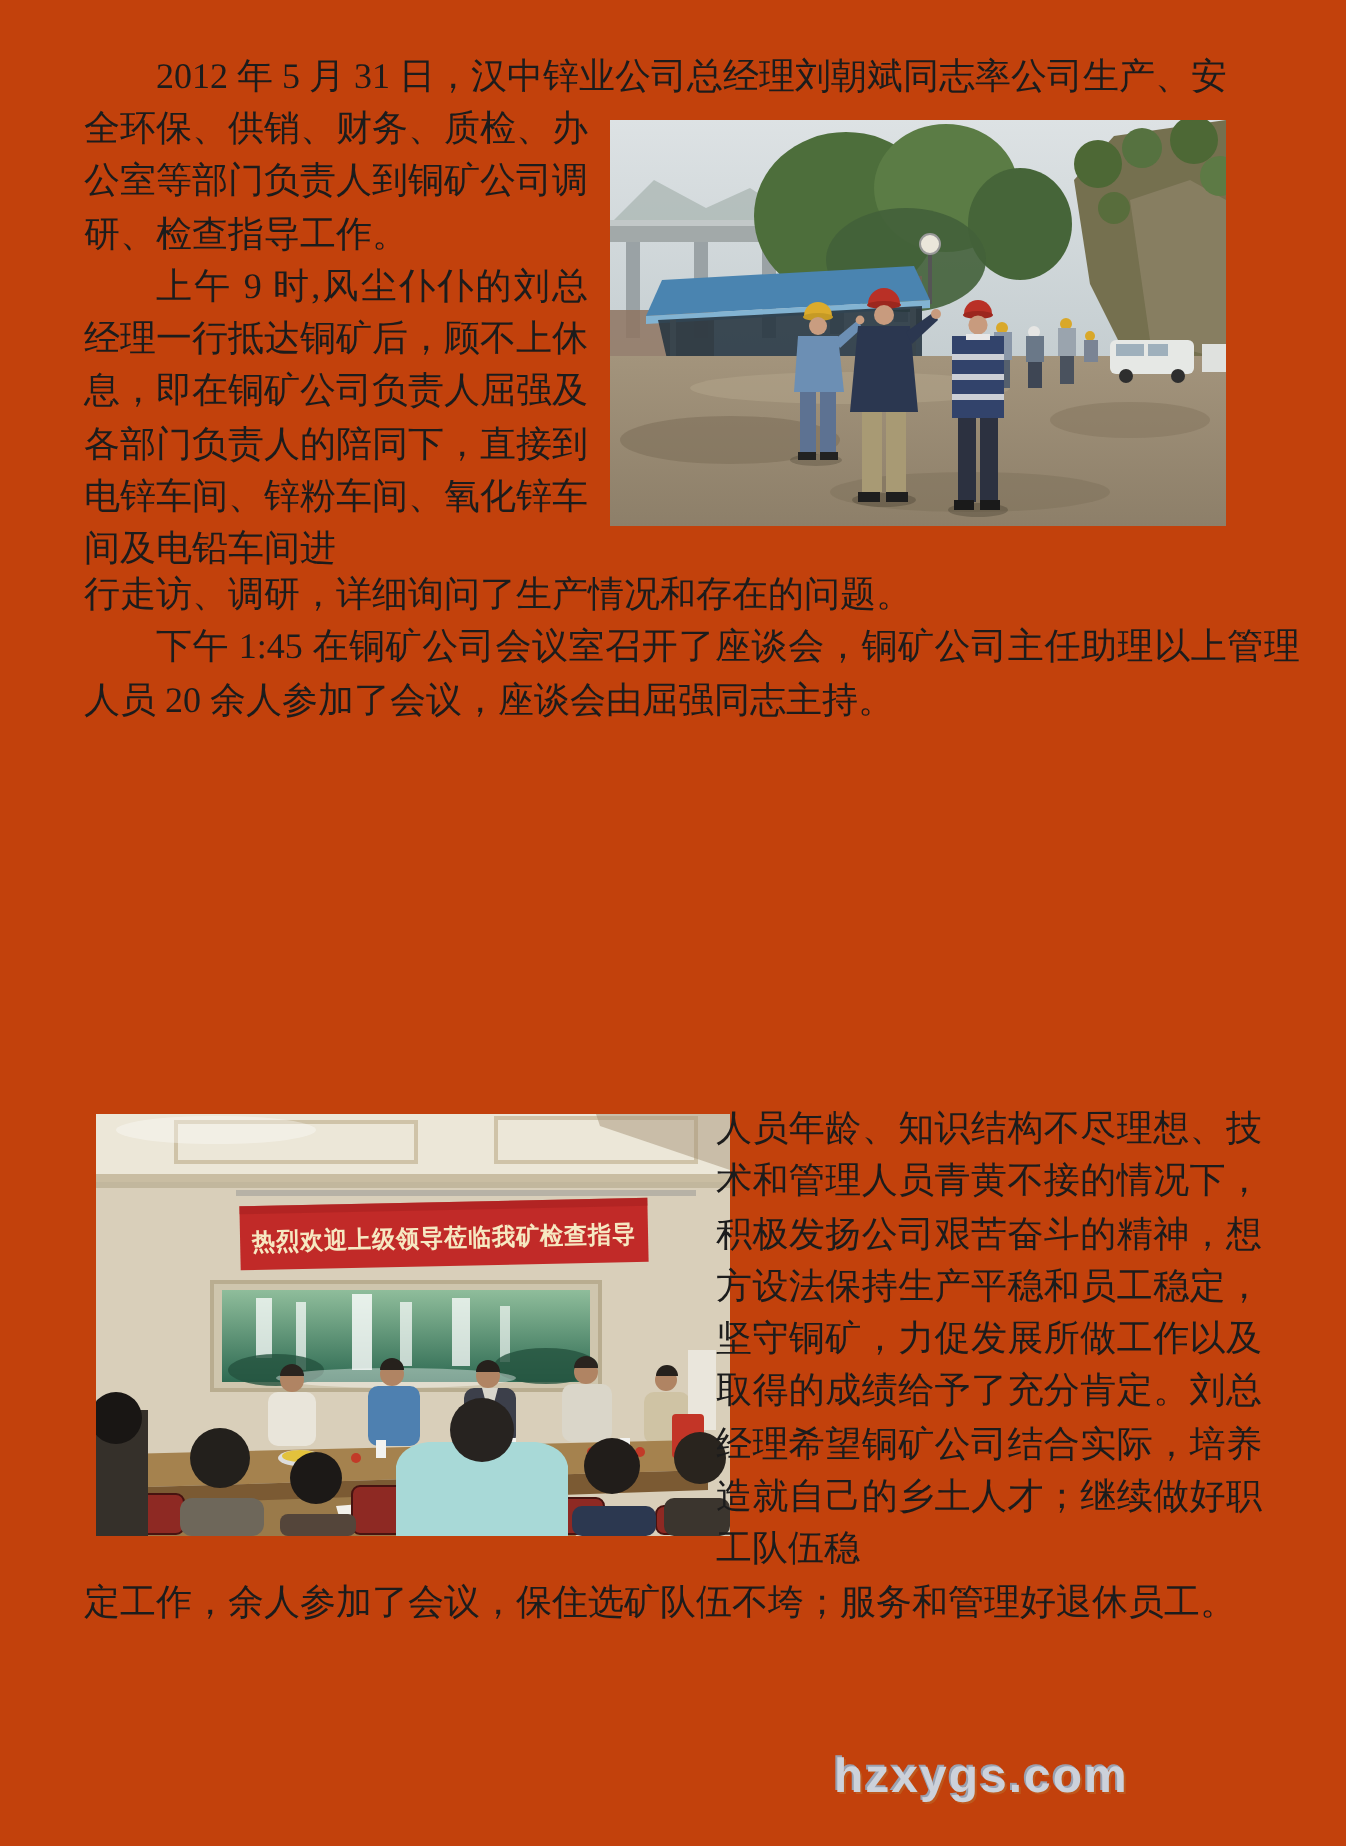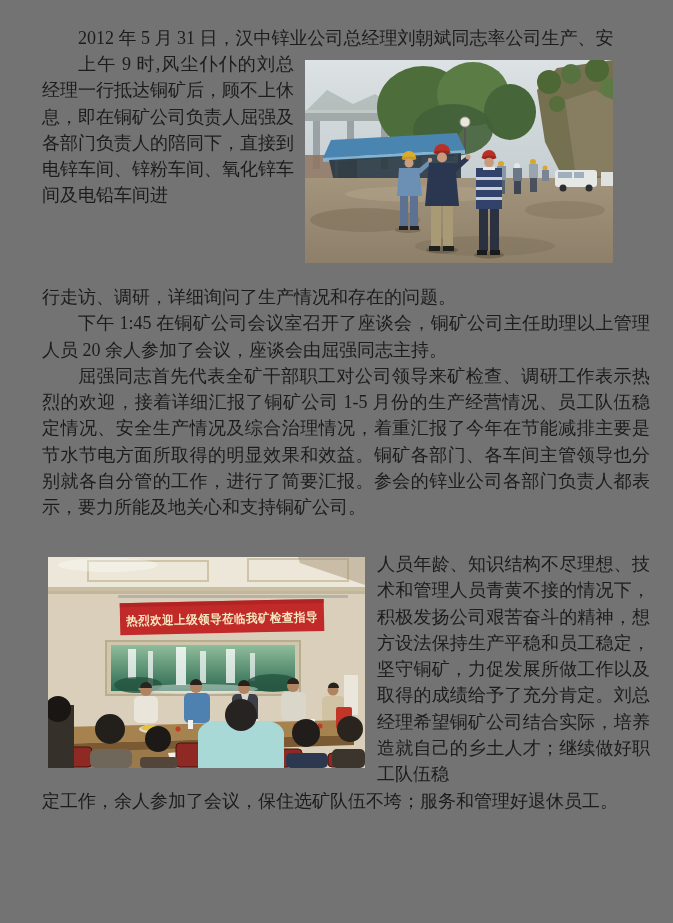--- a/index.html
+++ b/index.html
@@ -1,17 +1,17 @@
 <!DOCTYPE html>
 <html><head>
 <meta charset="utf-8">
 <style>
   html,body{margin:0;padding:0;background:#ffffff;}
   .page{
-    position:relative;width:673px;height:923px;background:#737373;overflow:hidden;
+    position:relative;width:673px;height:923px;background:#c2410c;overflow:hidden;
     font-family:"Liberation Serif","DejaVu Serif",serif;
     font-size:18px;line-height:26.3px;color:#1c1c1c;
   }
   .page p{margin:0;text-align:justify;}
   .abs{position:absolute;}
   .ind{text-indent:2em;}
   .block-full{left:42px;width:608px;}
   .photo{position:absolute;display:block;}
   .photo svg{display:block;}
   .watermark{
@@ -23,20 +23,21 @@
   }
 </style>
 </head>
 <body>
 
 <div class="page">
 
   <p class="abs block-full ind" style="top:25px">2012 年 5 月 31 日，汉中锌业公司总经理刘朝斌同志率公司生产、安</p>
 
   <div class="abs" style="top:51px;left:42px;width:252px">
+    <p>全环保、供销、财务、质检、办公室等部门负责人到铜矿公司调研、检查指导工作。</p>
     <p class="ind">上午 9 时,风尘仆仆的刘总经理一行抵达铜矿后，顾不上休息，即在铜矿公司负责人屈强及各部门负责人的陪同下，直接到电锌车间、锌粉车间、氧化锌车间及电铅车间进</p>
   </div>
 
   <figure class="photo" style="left:305px;top:60px;width:308px;height:203px;margin:0">
     <svg viewBox="0 0 308 203" width="308" height="203">
       <defs>
         <linearGradient id="sky1" x1="0" y1="0" x2="0" y2="1">
           <stop offset="0" stop-color="#dde2e4"></stop>
             <stop offset="1" stop-color="#c4cdd0"></stop>
         </linearGradient>
@@ -156,21 +157,20 @@
           <rect x="185" y="149" width="9" height="42" fill="#2c3140"></rect>
         <rect x="172" y="190" width="10" height="5" fill="#1a1a1a"></rect>
           <rect x="185" y="190" width="10" height="5" fill="#1a1a1a"></rect>
       </g>
     </svg>
   </figure>
 
   <div class="abs block-full" style="top:284px">
     <p>行走访、调研，详细询问了生产情况和存在的问题。</p>
     <p class="ind">下午 1:45 在铜矿公司会议室召开了座谈会，铜矿公司主任助理以上管理人员 20 余人参加了会议，座谈会由屈强同志主持。</p>
-    <p class="ind">屈强同志首先代表全矿干部职工对公司领导来矿检查、调研工作表示热烈的欢迎，接着详细汇报了铜矿公司 1-5 月份的生产经营情况、员工队伍稳定情况、安全生产情况及综合治理情况，着重汇报了今年在节能减排主要是节水节电方面所取得的明显效果和效益。铜矿各部门、各车间主管领导也分别就各自分管的工作，进行了简要汇报。参会的锌业公司各部门负责人都表示，要力所能及地关心和支持铜矿公司。</p>
   </div>
 
   <figure class="photo" style="left:48px;top:557px;width:317px;height:211px;margin:0">
     <svg viewBox="0 0 317 211" width="317" height="211">
       <rect x="0" y="0" width="317" height="211" fill="#d9cfba"></rect>
       <g>
         <rect x="0" y="0" width="317" height="32" fill="#ece7d8"></rect>
         <rect x="0" y="30" width="317" height="4" fill="#c9bda2"></rect>
         <rect x="0" y="34" width="317" height="3" fill="#b3a68a" opacity="0.6"></rect>
         <rect x="40" y="4" width="120" height="20" fill="none" stroke="#cfc3a8" stroke-width="2"></rect>
@@ -258,20 +258,21 @@
         <path d="M150,211 L150,176 Q152,166 166,164 L220,164 Q234,166 236,176 L236,211 Z" fill="#a8d9d7"></path>
         <circle cx="193" cy="158" r="16" fill="#272320"></circle>
         <circle cx="258" cy="176" r="14" fill="#211d1a"></circle>
           <rect x="238" y="196" width="42" height="15" rx="5" fill="#2c3850"></rect>
         <circle cx="302" cy="172" r="13" fill="#29241e"></circle>
           <rect x="284" y="192" width="33" height="19" rx="5" fill="#3b352e"></rect>
       </g>
     </svg>
   </figure>
 
-  <div class="abs" style="top:551px;left:377px;width:273px">
+  <div class="abs" style="top:551px;left:358px;width:273px">
     <p>人员年龄、知识结构不尽理想、技术和管理人员青黄不接的情况下，积极发扬公司艰苦奋斗的精神，想方设法保持生产平稳和员工稳定，坚守铜矿，力促发展所做工作以及取得的成绩给予了充分肯定。刘总经理希望铜矿公司结合实际，培养造就自己的乡土人才；继续做好职工队伍稳</p>
   </div>
 
   <p class="abs block-full" style="top:788px">定工作，余人参加了会议，保住选矿队伍不垮；服务和管理好退休员工。</p>
 
+  <div class="watermark">hzxygs.com</div>
 
 </div>
 
 </body></html>

